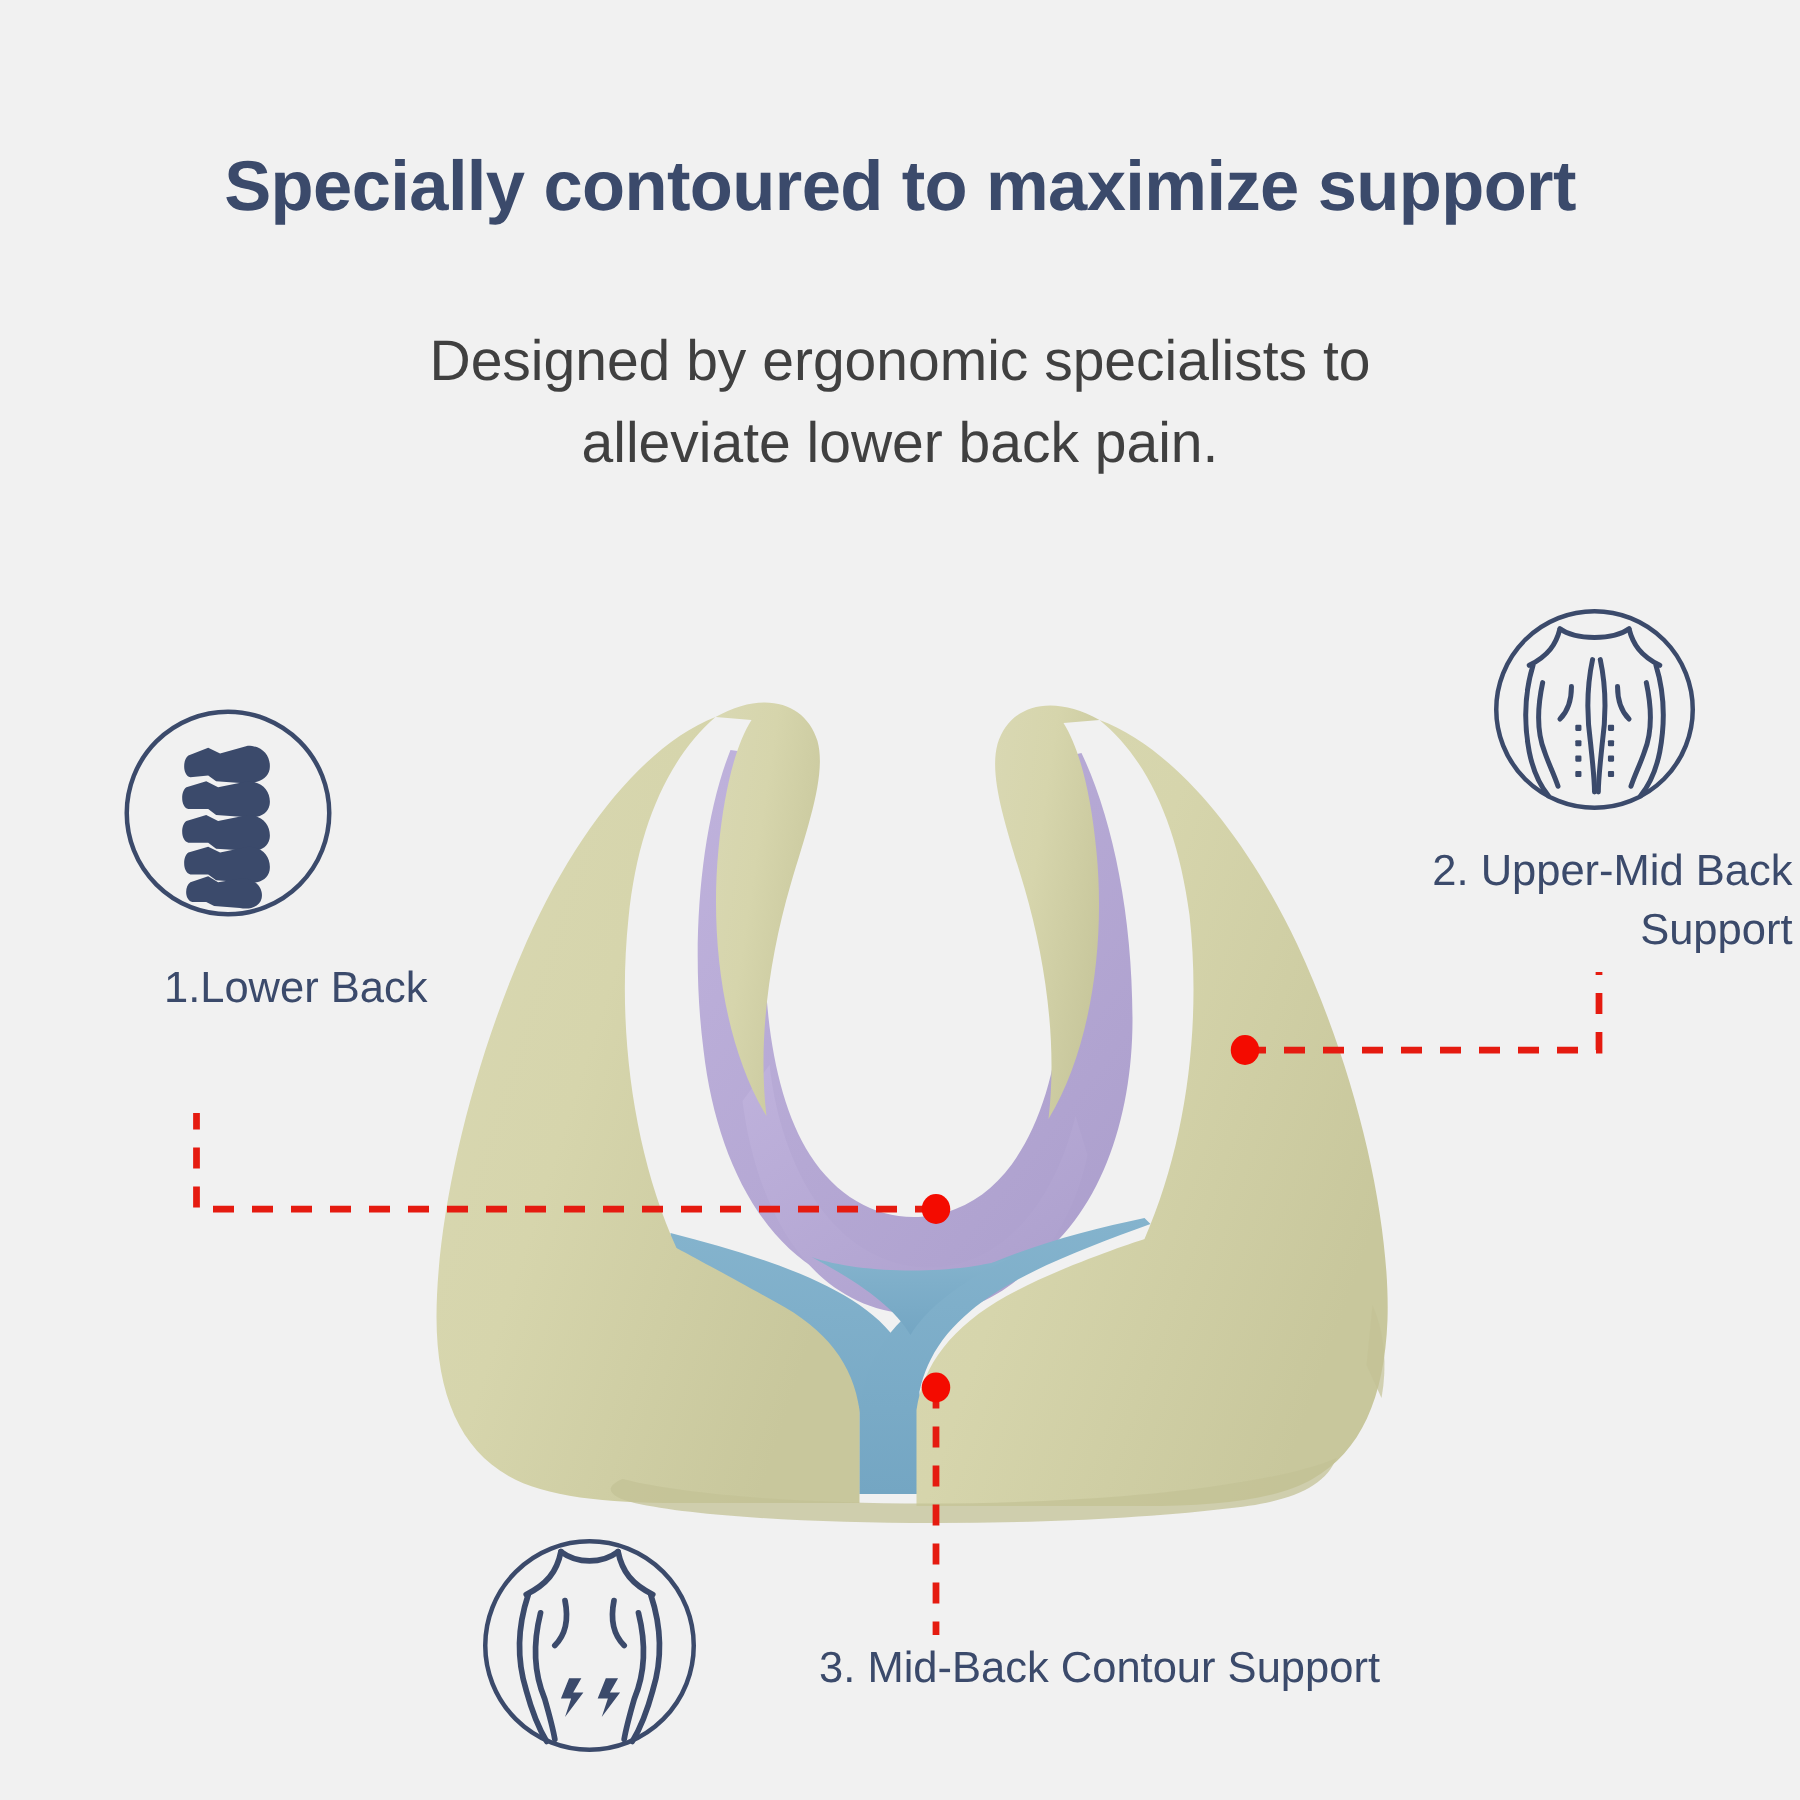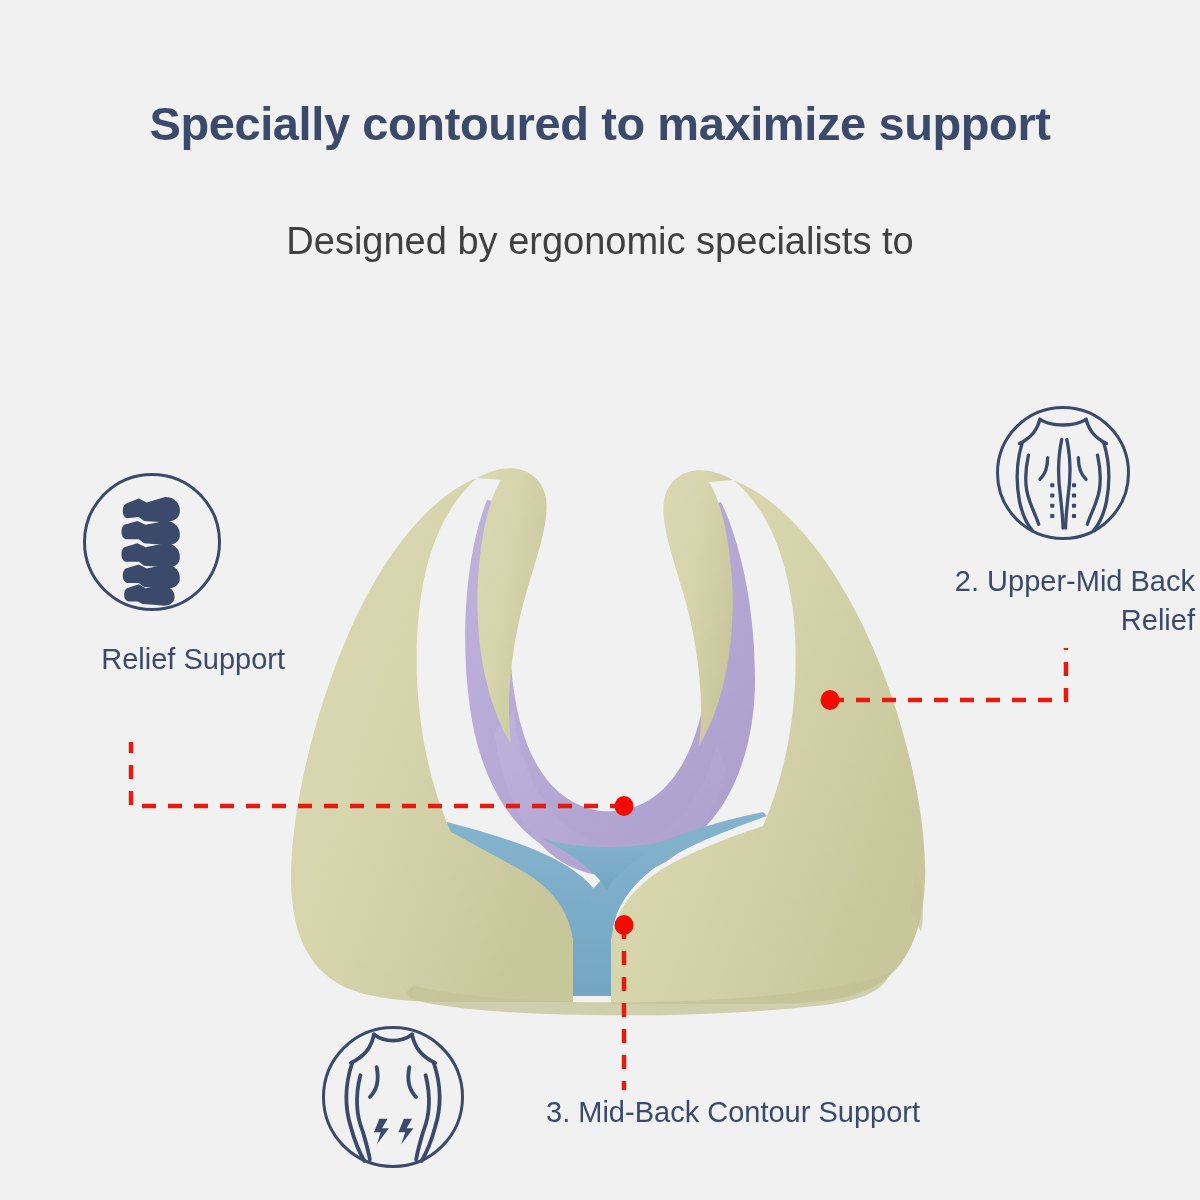--- a/index.html
+++ b/index.html
@@ -99,20 +99,21 @@
 </style>
 </head>
 <body>
 
 <div class="stage">
 
   <div class="headline">Specially contoured to maximize support</div>
 
   <div class="subhead">
     <span>Designed by ergonomic specialists to</span>
+    <span>alleviate lower back pain.</span>
   </div>
 
   <div class="product">
     <svg viewBox="0 0 700 580" xmlns="http://www.w3.org/2000/svg">
       <defs>
         <linearGradient id="creamGrad" x1="0" y1="0" x2="1" y2="0.6">
           <stop offset="0%" stop-color="#d9d8b3"></stop>
           <stop offset="45%" stop-color="#d6d5ac"></stop>
           <stop offset="100%" stop-color="#c8c79c"></stop>
         </linearGradient>
@@ -288,26 +289,26 @@
       </g>
 
       <g fill="#3b4a6b">
         <path d="M40 66 L46 66 L42 73 L47 73 L38 85 L41 76 L36 76 Z"></path>
         <path d="M58 66 L64 66 L60 73 L65 73 L56 85 L59 76 L54 76 Z"></path>
       </g>
     </svg>
   </div>
 
   <div class="callout callout-lower">
-    <span>Relief Support</span>
+    <span>1.Lower Back</span>
   </div>
 
   <div class="callout callout-upper">
     <span>2. Upper-Mid Back</span>
-    <span>Relief</span>
+    <span>Support</span>
   </div>
 
   <div class="callout callout-mid">
     <span>3. Mid-Back Contour Support</span>
   </div>
 
   <div class="connectors">
     <svg viewBox="0 0 1200 1200" xmlns="http://www.w3.org/2000/svg">
       <g stroke="#e51b10" stroke-width="4.5" fill="none" stroke-dasharray="14 12" stroke-linecap="butt">
 

